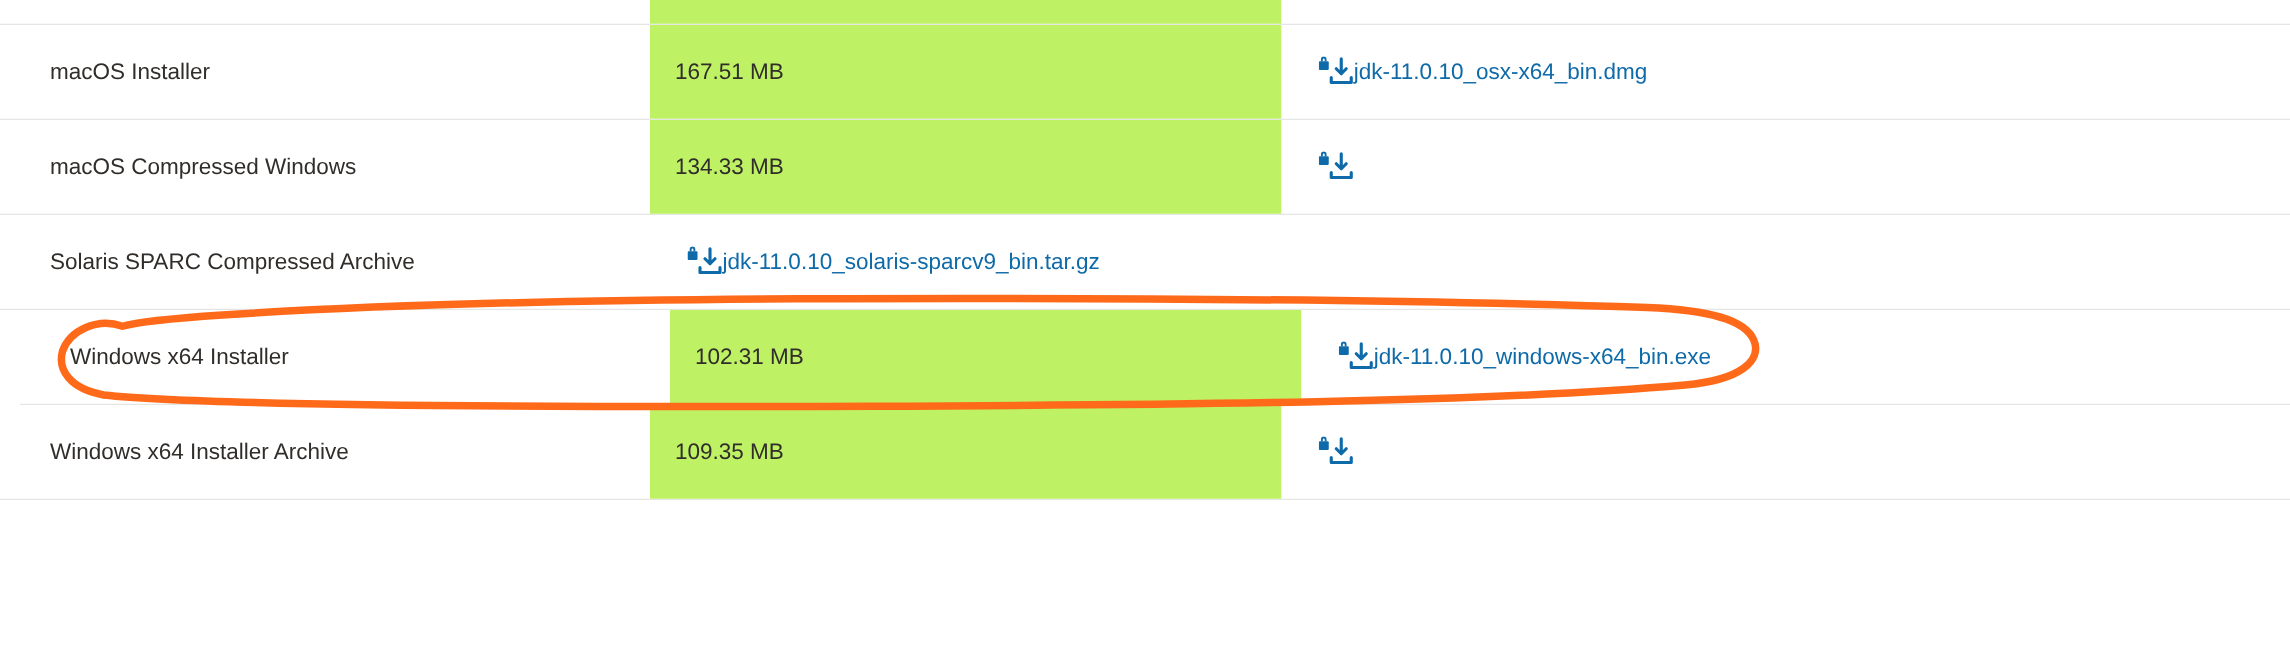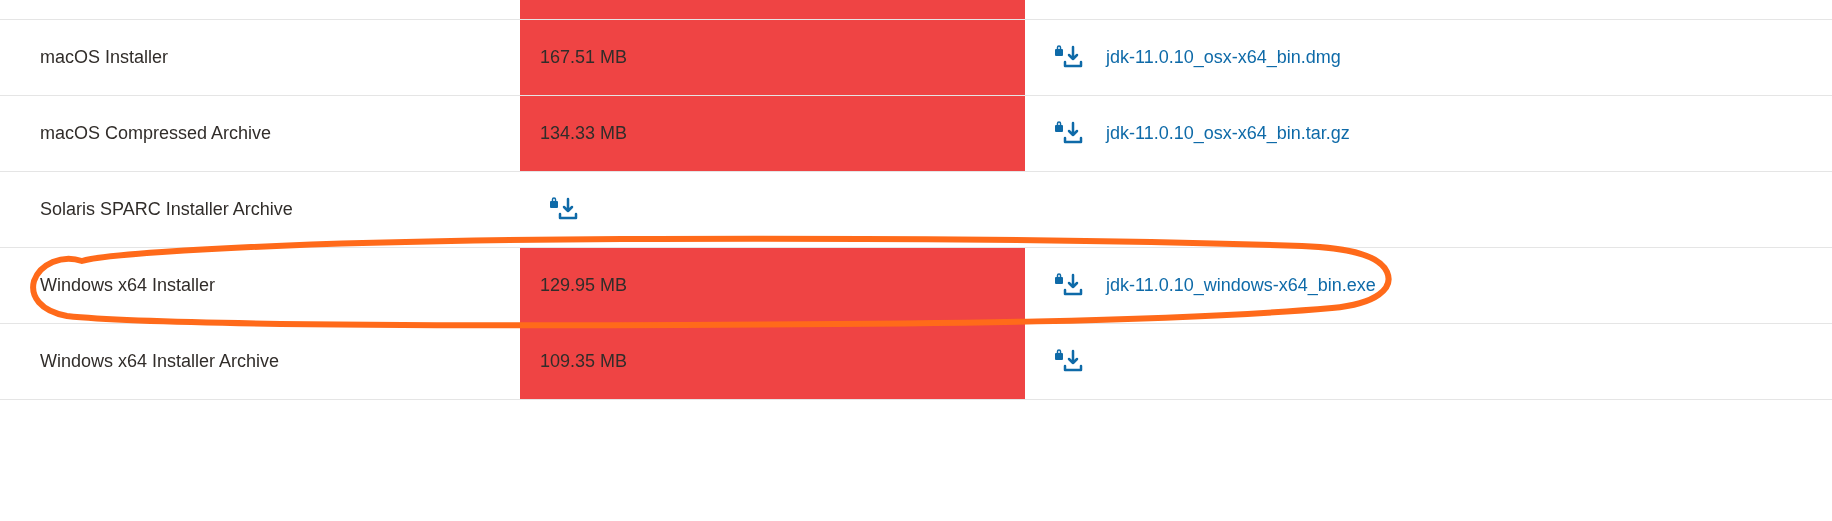--- a/index.html
+++ b/index.html
@@ -35,32 +35,32 @@
       padding-left: 40px;
       padding-right: 20px;
       display: flex;
       align-items: center;
       color: #312D2A;
     }
     .col-size {
       flex: 0 0 505px;
       padding-left: 20px;
       padding-right: 20px;
-      background: #ef4444;
+      background: #bef264;
       display: flex;
       align-items: center;
       align-self: stretch;
       color: #312D2A;
     }
     .col-download {
       flex: 1;
       padding-left: 30px;
       display: flex;
       align-items: center;
-      gap: 23px;
+      gap: 0;
     }
     .download-icon {
       flex: 0 0 auto;
       display: inline-flex;
       align-items: center;
       position: relative;
     }
     .link-text {
       color: #0e6aa8;
       text-decoration: none;
@@ -92,64 +92,64 @@
           <path d="M2.5 4 V2.5 A1.5 1.5 0 0 1 5.5 2.5 V4" stroke="#0e6aa8" stroke-width="1.5" fill="none"></path>
           <path d="M18 2 L18 14 M18 14 L14 10 M18 14 L22 10" stroke="#0e6aa8" stroke-width="2.5" stroke-linecap="round" stroke-linejoin="round"></path>
           <path d="M10 17 L10 21 L26 21 L26 17" stroke="#0e6aa8" stroke-width="2.5" stroke-linecap="round" stroke-linejoin="round" fill="none"></path>
         </svg>
       </span>
       <a class="link-text">jdk-11.0.10_osx-x64_bin.dmg</a>
     </div>
   </div>
 
   <div class="row">
-    <div class="col-desc">macOS Compressed Archive</div>
+    <div class="col-desc">macOS Compressed Windows</div>
     <div class="col-size">134.33 MB</div>
-    <div class="col-download">
-      <span class="download-icon">
-        <svg width="28" height="26" viewBox="0 0 28 26" fill="none">
-          <rect x="0" y="4" width="8" height="7" rx="1" fill="#0e6aa8"></rect>
-          <path d="M2.5 4 V2.5 A1.5 1.5 0 0 1 5.5 2.5 V4" stroke="#0e6aa8" stroke-width="1.5" fill="none"></path>
-          <path d="M18 2 L18 14 M18 14 L14 10 M18 14 L22 10" stroke="#0e6aa8" stroke-width="2.5" stroke-linecap="round" stroke-linejoin="round"></path>
-          <path d="M10 17 L10 21 L26 21 L26 17" stroke="#0e6aa8" stroke-width="2.5" stroke-linecap="round" stroke-linejoin="round" fill="none"></path>
-        </svg>
-      </span>
-      <a class="link-text">jdk-11.0.10_osx-x64_bin.tar.gz</a>
-    </div>
-  </div>
-
-  <div class="row">
-    <div class="col-desc">Solaris SPARC Installer Archive</div>
     <div class="col-download">
       <span class="download-icon">
         <svg width="28" height="26" viewBox="0 0 28 26" fill="none">
           <rect x="0" y="4" width="8" height="7" rx="1" fill="#0e6aa8"></rect>
           <path d="M2.5 4 V2.5 A1.5 1.5 0 0 1 5.5 2.5 V4" stroke="#0e6aa8" stroke-width="1.5" fill="none"></path>
           <path d="M18 2 L18 14 M18 14 L14 10 M18 14 L22 10" stroke="#0e6aa8" stroke-width="2.5" stroke-linecap="round" stroke-linejoin="round"></path>
           <path d="M10 17 L10 21 L26 21 L26 17" stroke="#0e6aa8" stroke-width="2.5" stroke-linecap="round" stroke-linejoin="round" fill="none"></path>
         </svg>
       </span>
     </div>
   </div>
 
-  <div class="row" style="position:relative;">
+  <div class="row">
+    <div class="col-desc">Solaris SPARC Compressed Archive</div>
+    <div class="col-download">
+      <span class="download-icon">
+        <svg width="28" height="26" viewBox="0 0 28 26" fill="none">
+          <rect x="0" y="4" width="8" height="7" rx="1" fill="#0e6aa8"></rect>
+          <path d="M2.5 4 V2.5 A1.5 1.5 0 0 1 5.5 2.5 V4" stroke="#0e6aa8" stroke-width="1.5" fill="none"></path>
+          <path d="M18 2 L18 14 M18 14 L14 10 M18 14 L22 10" stroke="#0e6aa8" stroke-width="2.5" stroke-linecap="round" stroke-linejoin="round"></path>
+          <path d="M10 17 L10 21 L26 21 L26 17" stroke="#0e6aa8" stroke-width="2.5" stroke-linecap="round" stroke-linejoin="round" fill="none"></path>
+        </svg>
+      </span>
+      <a class="link-text">jdk-11.0.10_solaris-sparcv9_bin.tar.gz</a>
+    </div>
+  </div>
+
+  <div class="row" style="position:relative;margin-left:16px;">
     <svg class="annotation-svg" style="left:22px; top:-22px; width:1380px; height:110px;" viewBox="0 0 1380 110" preserveAspectRatio="none">
       <path d="M 60 35 
                C 40 28, 18 38, 12 55 
                C 8 70, 18 85, 45 90 
                C 120 98, 380 100, 660 99 
                C 900 98, 1150 96, 1310 82 
                C 1355 78, 1372 62, 1365 46 
                C 1358 30, 1330 22, 1280 20 
                C 1100 14, 850 12, 600 13 
                C 420 14, 260 18, 140 26 
                C 95 29, 70 32, 60 35 Z" stroke="#ff6a1a" stroke-width="6" fill="none" stroke-linecap="round" stroke-linejoin="round"></path>
     </svg>
     <div class="col-desc">Windows x64 Installer</div>
-    <div class="col-size">129.95 MB</div>
+    <div class="col-size">102.31 MB</div>
     <div class="col-download">
       <span class="download-icon">
         <svg width="28" height="26" viewBox="0 0 28 26" fill="none">
           <rect x="0" y="4" width="8" height="7" rx="1" fill="#0e6aa8"></rect>
           <path d="M2.5 4 V2.5 A1.5 1.5 0 0 1 5.5 2.5 V4" stroke="#0e6aa8" stroke-width="1.5" fill="none"></path>
           <path d="M18 2 L18 14 M18 14 L14 10 M18 14 L22 10" stroke="#0e6aa8" stroke-width="2.5" stroke-linecap="round" stroke-linejoin="round"></path>
           <path d="M10 17 L10 21 L26 21 L26 17" stroke="#0e6aa8" stroke-width="2.5" stroke-linecap="round" stroke-linejoin="round" fill="none"></path>
         </svg>
       </span>
       <a class="link-text">jdk-11.0.10_windows-x64_bin.exe</a>

